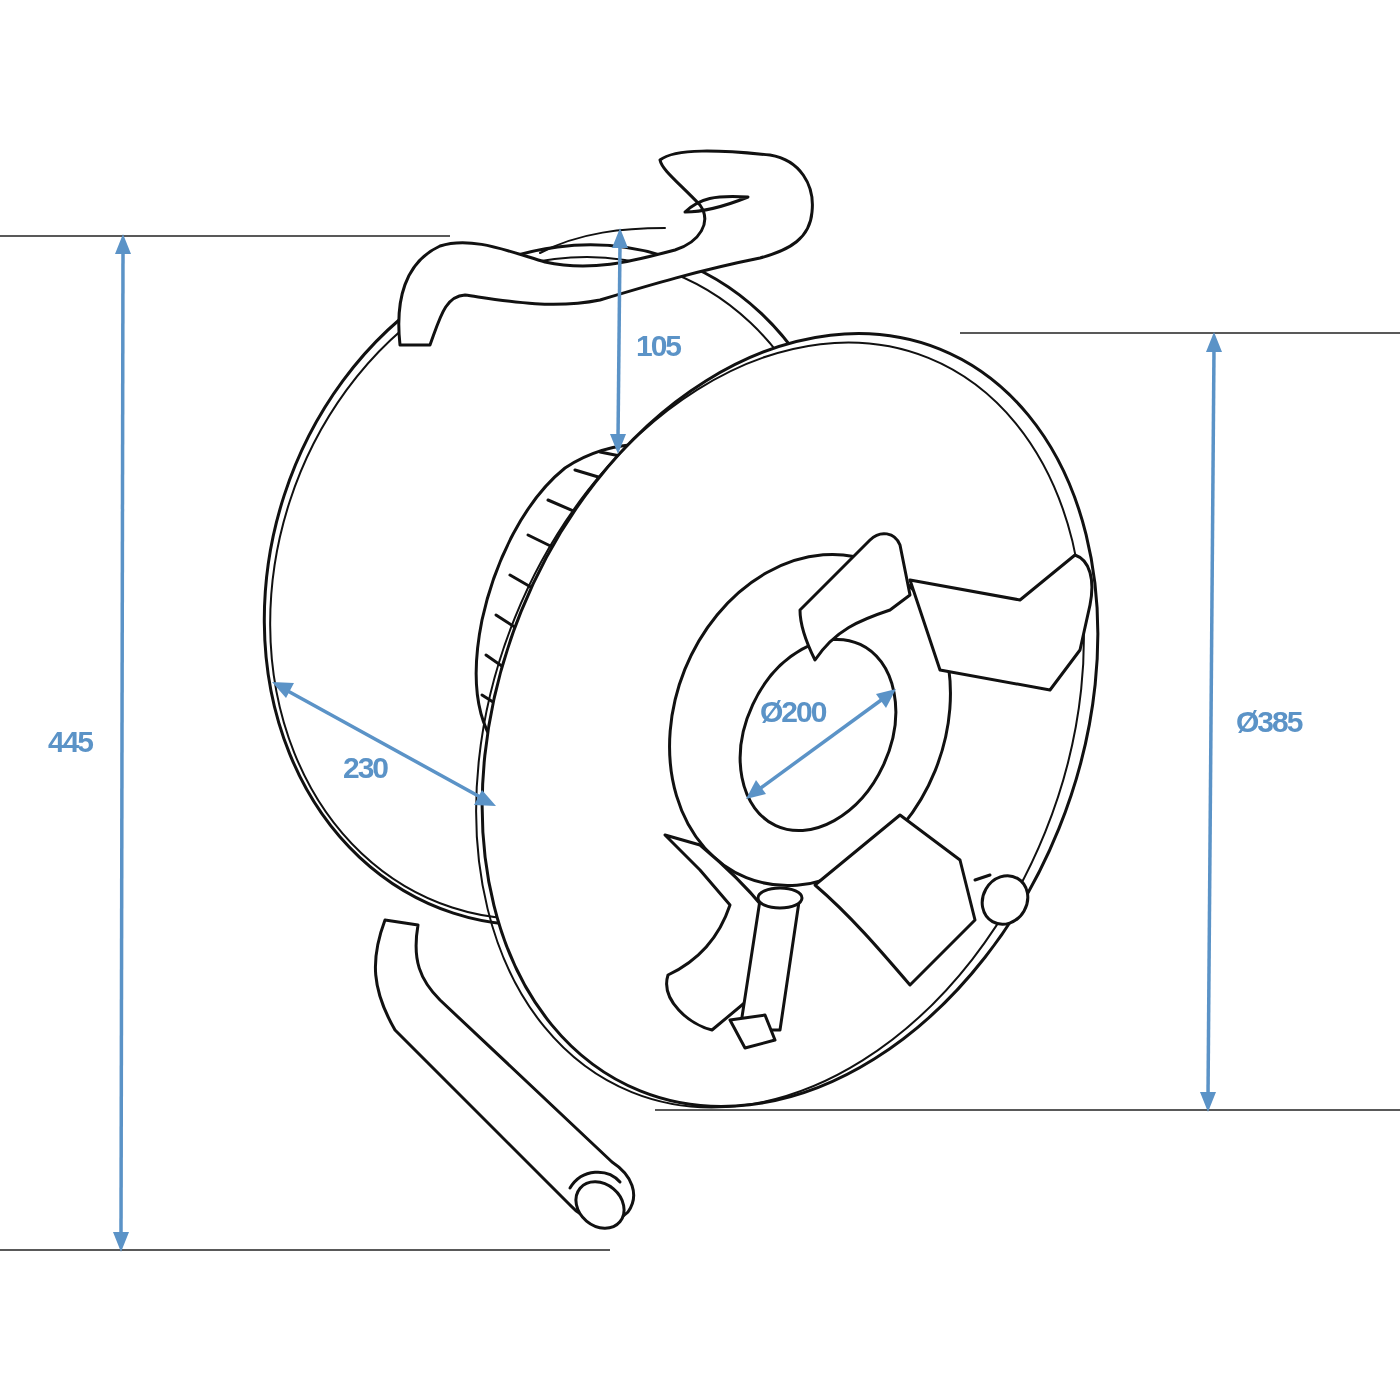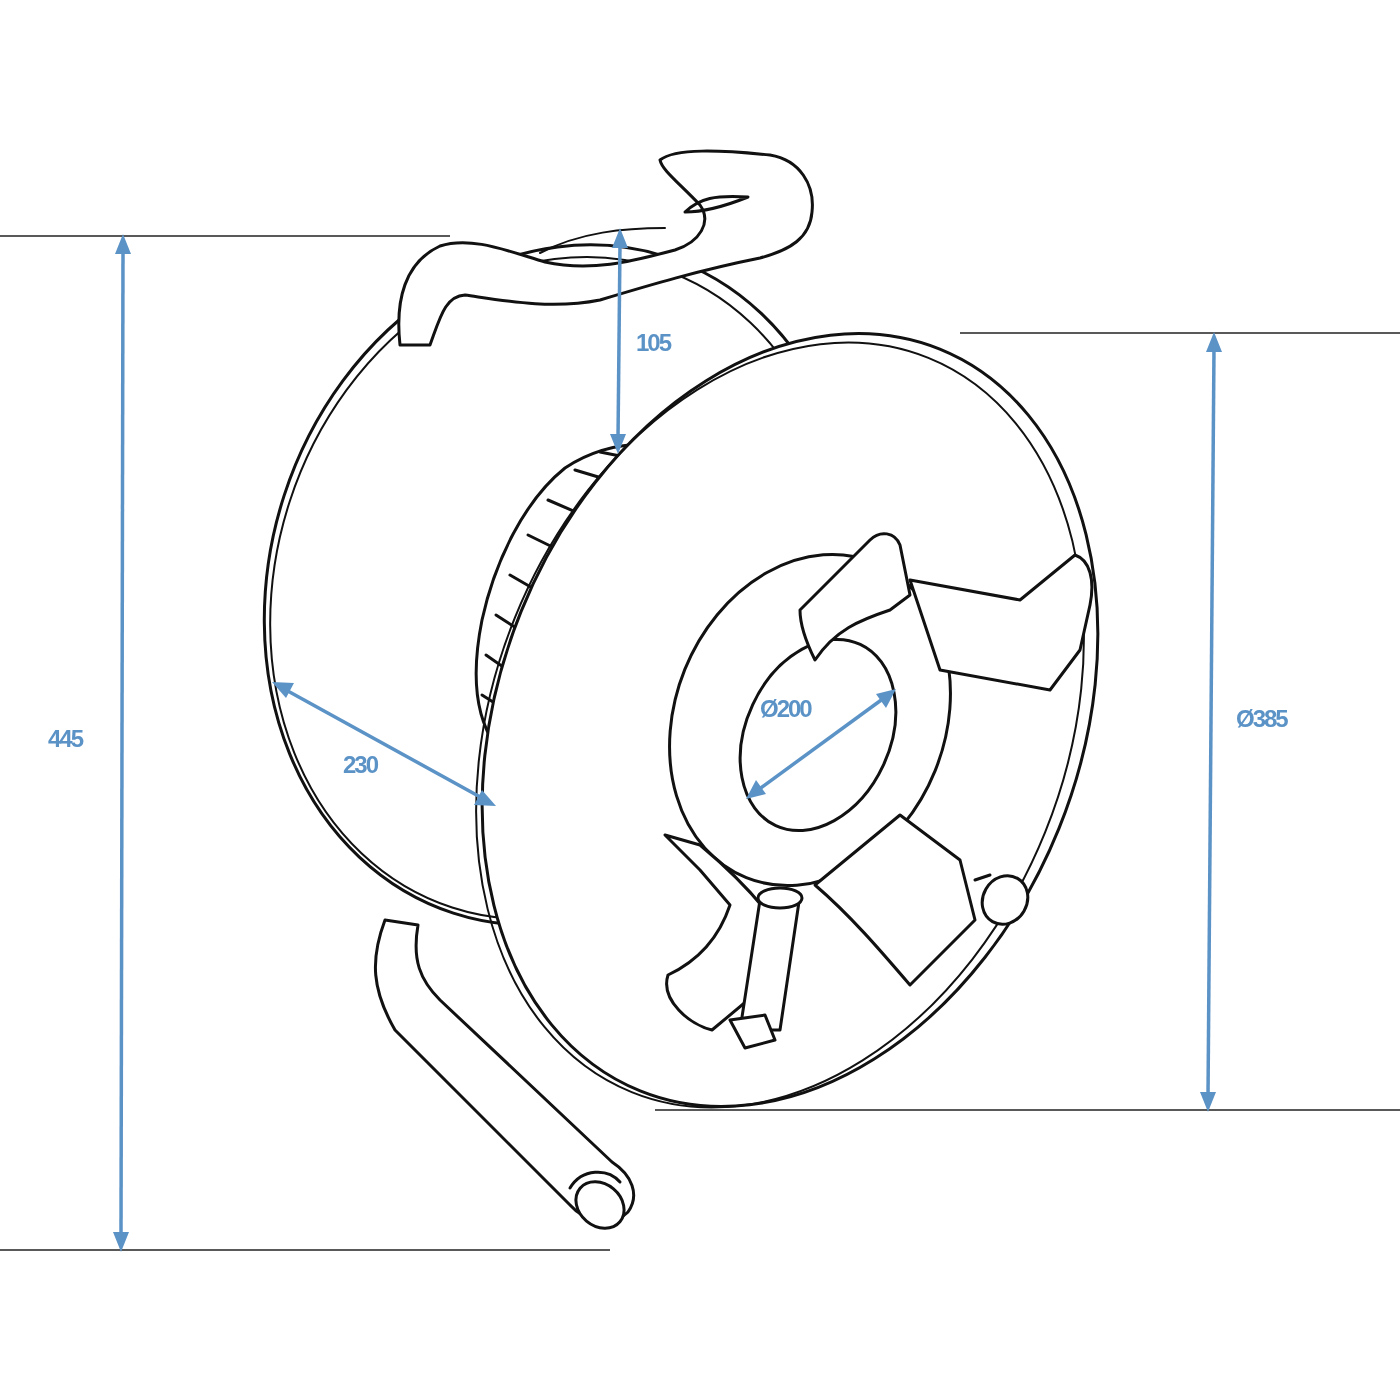--- a/index.html
+++ b/index.html
@@ -8,21 +8,21 @@
   .ln { fill: none; stroke: #111111; stroke-width: 3; stroke-linecap: round; stroke-linejoin: round; }
   .ln-thin { fill: none; stroke: #111111; stroke-width: 2; stroke-linecap: round; stroke-linejoin: round; }
   .fill-w { fill: #ffffff; stroke: #111111; stroke-width: 3; stroke-linejoin: round; }
   .ext { stroke: #222222; stroke-width: 1.6; fill: none; }
   .dim { stroke: #5b93c7; stroke-width: 3.5; fill: none; }
   .dimhead { fill: #5b93c7; }
   .label {
     position: absolute;
     font-family: "Liberation Sans", sans-serif;
     font-weight: bold;
-    font-size: 24px;
+    font-size: 30px;
     color: #5b93c7;
     letter-spacing: -2px;
     line-height: 1;
     white-space: nowrap;
   }
 </style>
 </head>
 <body>
 
 <svg id="drawing" viewBox="0 0 1400 1400" xmlns="http://www.w3.org/2000/svg">

